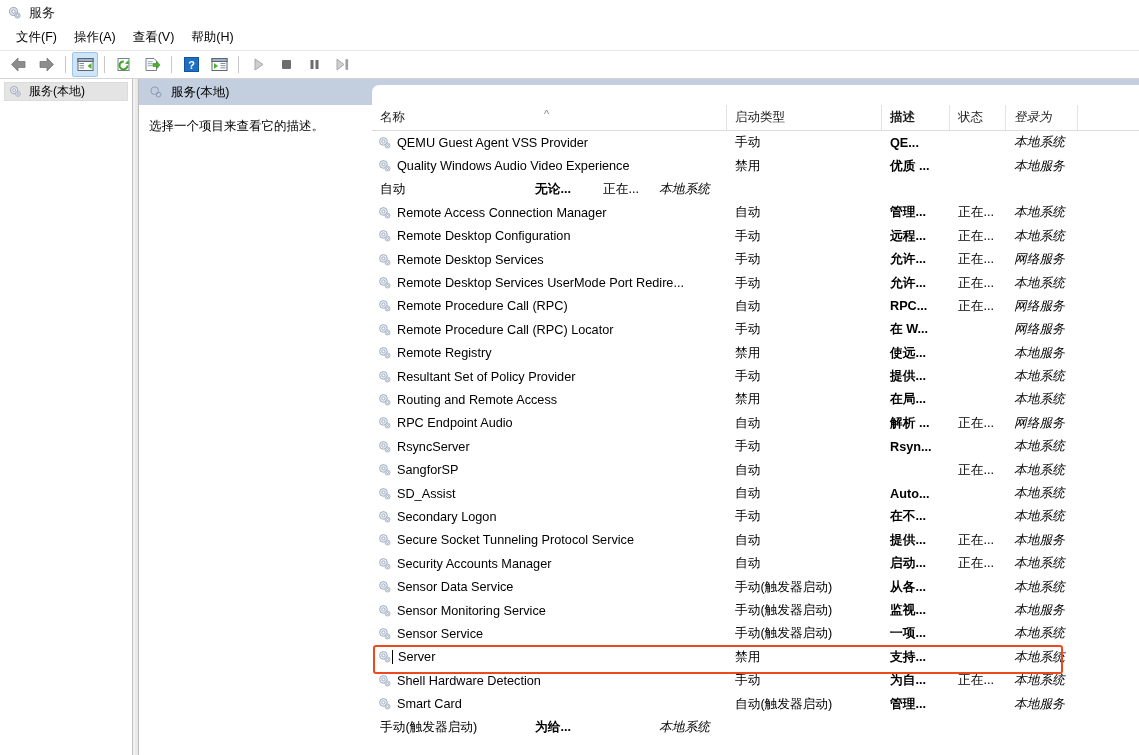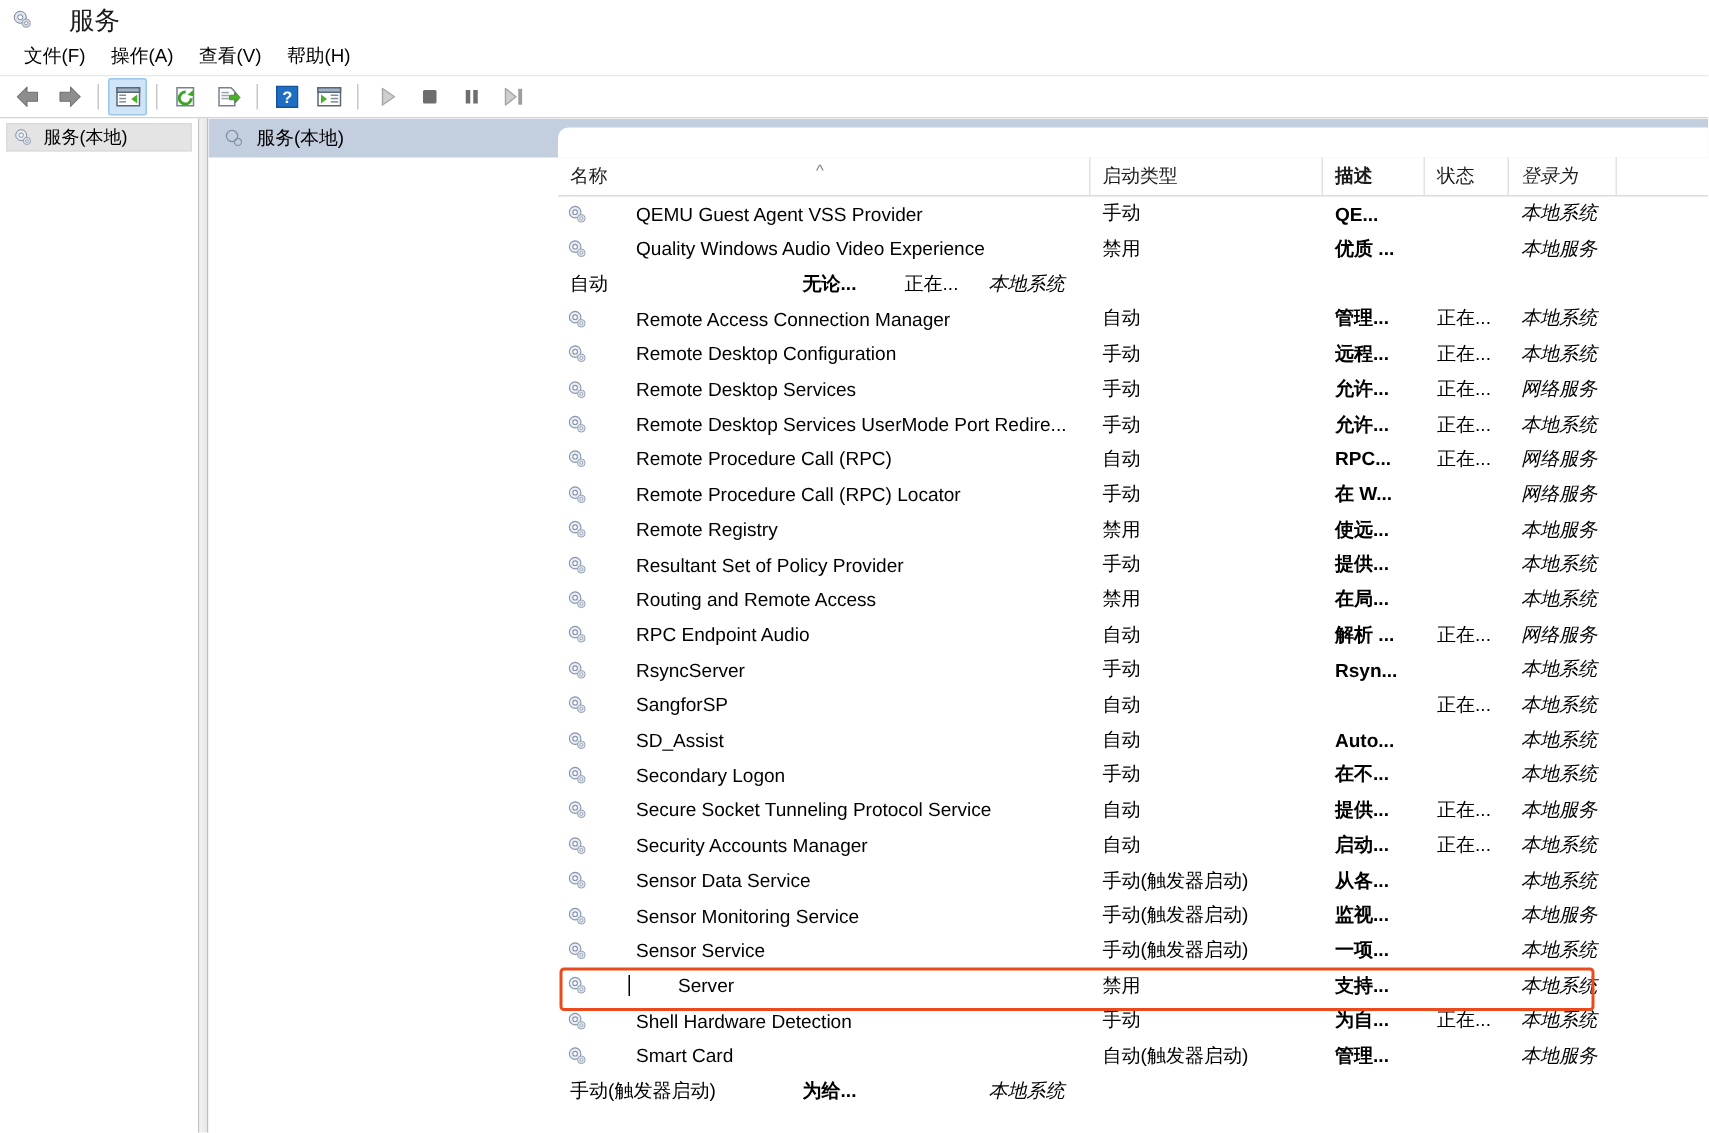--- a/index.html
+++ b/index.html
@@ -19,22 +19,22 @@
 
   
   .titlebar {
     height: 26px;
     display: flex;
     align-items: center;
     padding-left: 8px;
     background: #ffffff;
   }
   .title-text {
-    font-size: 17px;
-    margin-left: 24px;
+    font-size: 13px;
+    margin-left: 7px;
     color: #1a1a1a;
   }
 
   
   .menubar {
     height: 24px;
     display: flex;
     align-items: flex-start;
     padding-left: 8px;
     background: #ffffff;
@@ -229,21 +229,20 @@
     padding-left: 8px;
     font-size: 12.7px;
     color: #000;
     overflow: hidden;
     white-space: nowrap;
     display: flex;
     align-items: center;
   }
   .cell-name {
     padding-left: 6px;
-    gap: 27px;
   }
   .cell-name .nm {
     margin-left: 5px;
   }
 
   
   .c-name   { width: 355px; min-width: 355px; }
   .c-start  { width: 155px; min-width: 155px; }
   .c-desc   { width: 68px;  min-width: 68px; font-weight: bold; }
   .c-status { width: 56px;  min-width: 56px; }
@@ -429,20 +428,21 @@
           <span class="gear">
             <svg width="14" height="14" viewBox="0 0 16 16">
               <g stroke="#7f8ea4" stroke-width="0.9" fill="none">
                 <circle cx="6.5" cy="6.5" r="4.3"></circle>
                 <circle cx="11" cy="11" r="2.7"></circle>
               </g>
             </svg>
           </span>
           <span class="detail-header-label">服务(本地)</span>
         </div>
+        <div class="detail-body">选择一个项目来查看它的描述。</div>
       </div>
 
       <div class="list-col">
 
         <div class="list-tabstrip">
           <div class="list-tab"></div>
         </div>
 
         <div class="lv-header">
           <div class="lv-col c-name">

